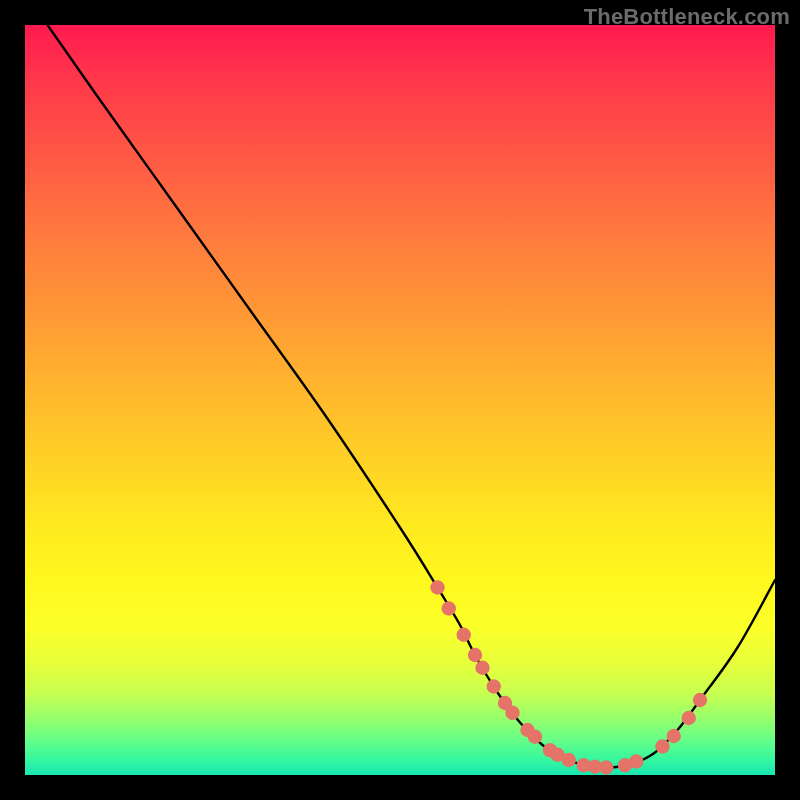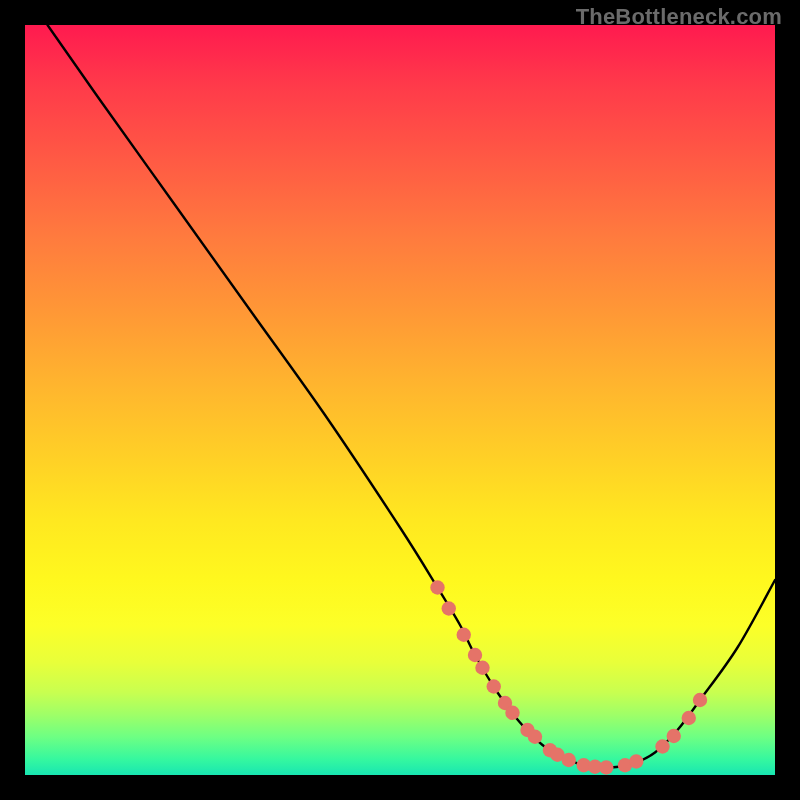--- a/index.html
+++ b/index.html
@@ -35,21 +35,21 @@
       #c8ff50 89%,
       #9eff68 92%,
       #6cff84 95%,
       #34f7a0 98%,
       #18e6b2 100%
     );
   }
   .watermark {
     position: absolute;
     top: 4px;
-    right: 18px;
+    right: 10px;
     font-family: Arial, Helvetica, sans-serif;
     font-size: 22px;
     font-weight: 600;
     color: #6b6b6b;
     letter-spacing: 0.2px;
   }
   svg.overlay {
     position: absolute;
     inset: 0;
   }

